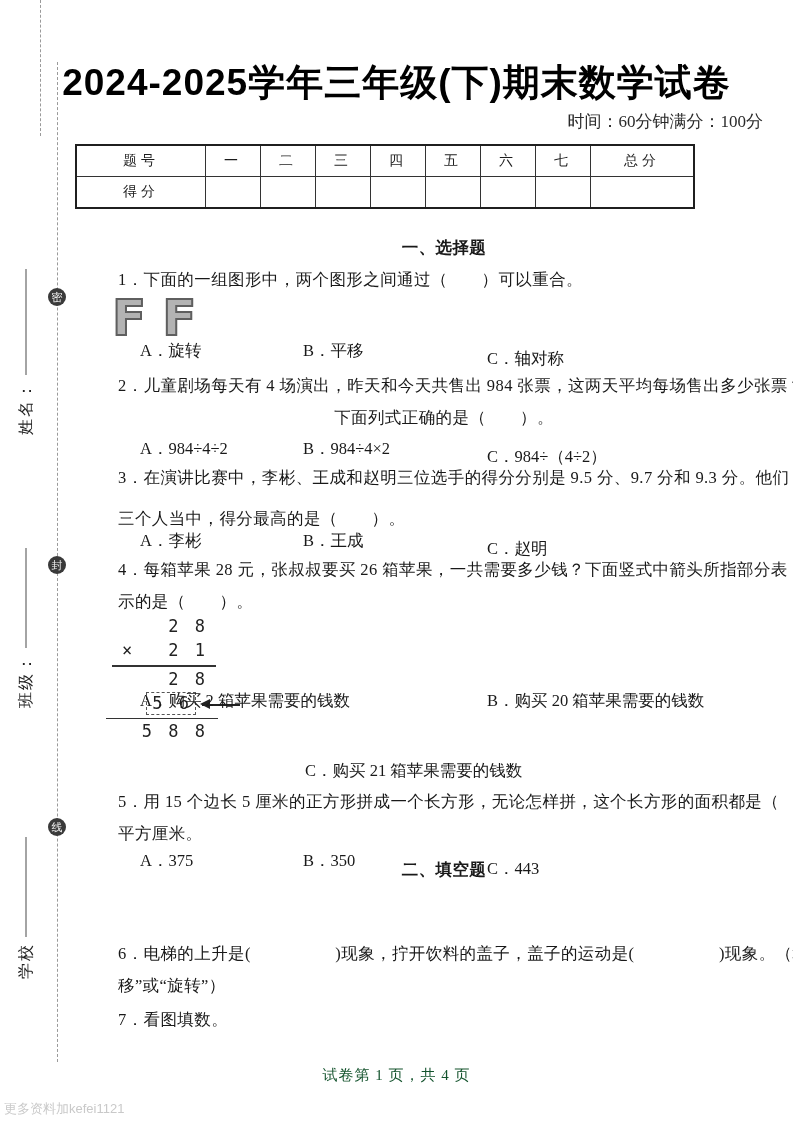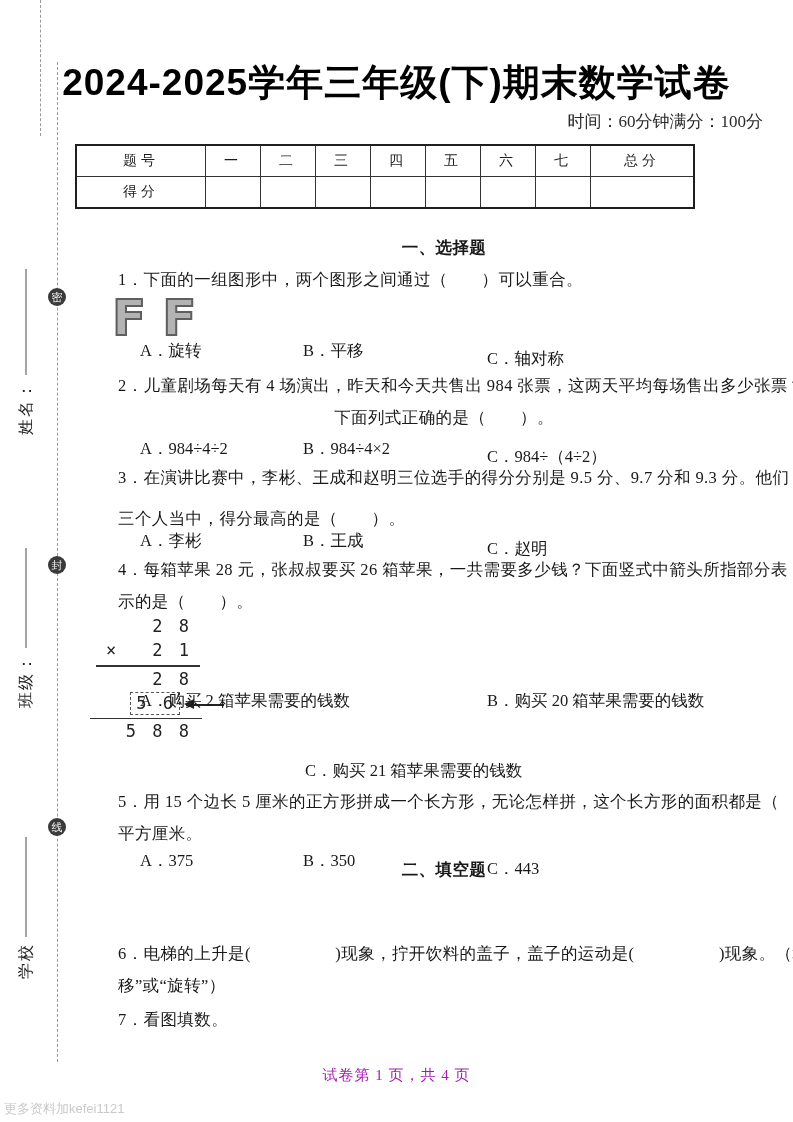--- a/index.html
+++ b/index.html
@@ -40,35 +40,35 @@
   .opt-b-right{position:absolute;left:487px;}
   .opt-center{position:absolute;left:305px;}
 
   
   .figs{position:absolute;left:112px;top:293px;display:flex;gap:16px;}
   .f-letter{font-family:"DejaVu Sans",sans-serif;font-weight:bold;font-size:50px;line-height:50px;
             color:#b3b3b3;-webkit-text-stroke:2px #5f5f5f;
             text-shadow:0 0 1px #555;}
 
   
-  .mult{position:absolute;left:102px;top:616px;width:104px;
+  .mult{position:absolute;left:118px;top:616px;width:104px;
         font-family:"DejaVu Sans Mono",monospace;font-size:17px;color:#222;}
   .m-row{position:relative;height:24px;text-align:right;padding-right:14px;letter-spacing:3px;}
   .m-times{position:absolute;left:4px;top:0;letter-spacing:0;}
   .m-rule{height:1.6px;background:#333;margin:1px 0 2px -6px;width:104px;}
   .m-rule.r2{width:112px;margin-left:-12px;}
   .m-p2{padding-right:26px;}
   .m-p2 .boxed{border:1.3px dashed #555;padding:0 3px 1px 5px;}
   .m-arrow{position:absolute;left:84px;top:11px;width:38px;height:2px;background:#222;}
   .m-arrow::before{content:"";position:absolute;left:-2px;top:-4.5px;width:0;height:0;
                    border-right:10px solid #222;border-top:5.5px solid transparent;
                    border-bottom:5.5px solid transparent;}
 
   
-  .footer{position:absolute;left:0;top:1066px;width:100%;text-align:center;font-size:15px;color:#a21caf;
+  .footer{position:absolute;left:0;top:1066px;width:100%;text-align:center;font-size:15px;color:#14532d;
           letter-spacing:1px;}
   .watermark{position:absolute;left:4px;top:1100px;font-size:13px;color:#c9c9c9;
              font-family:"Liberation Sans",sans-serif;}
 </style>
 </head>
 <body>
 
 <div class="page">
 
   <div class="dotted-line" style="left:40px;top:0;height:136px;"></div>

